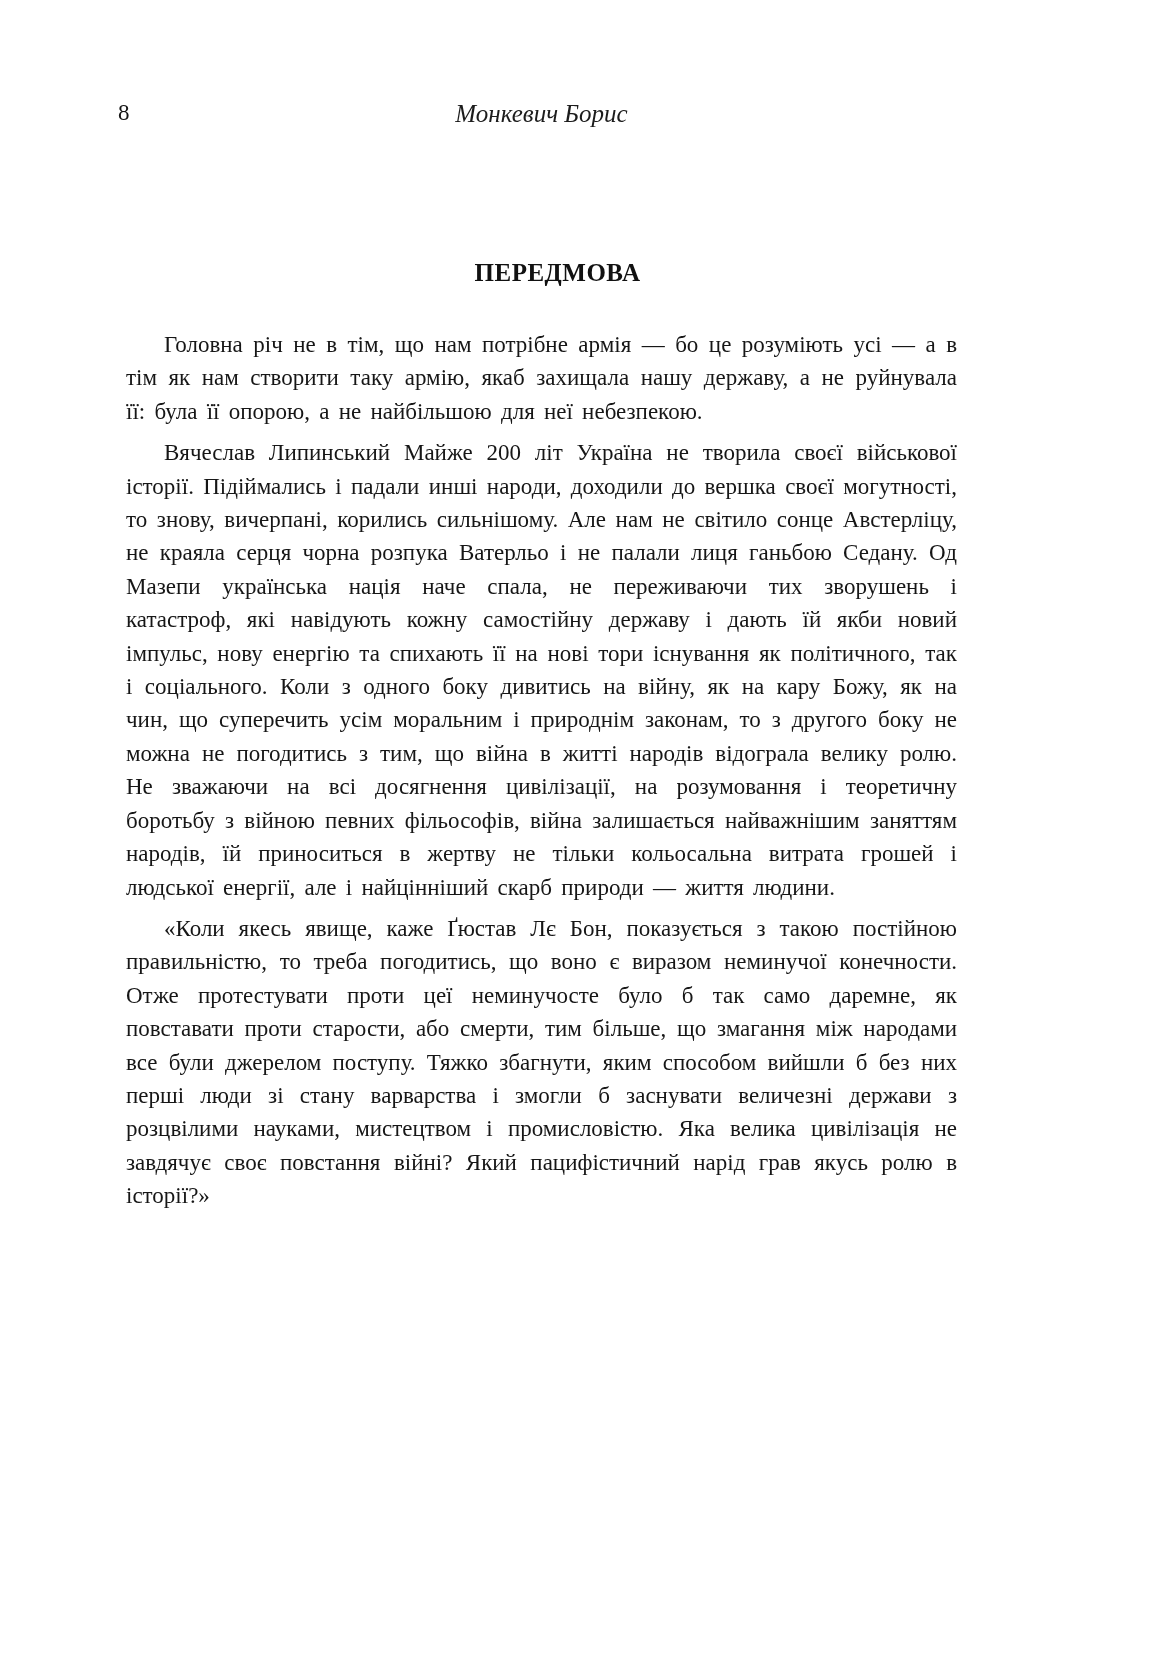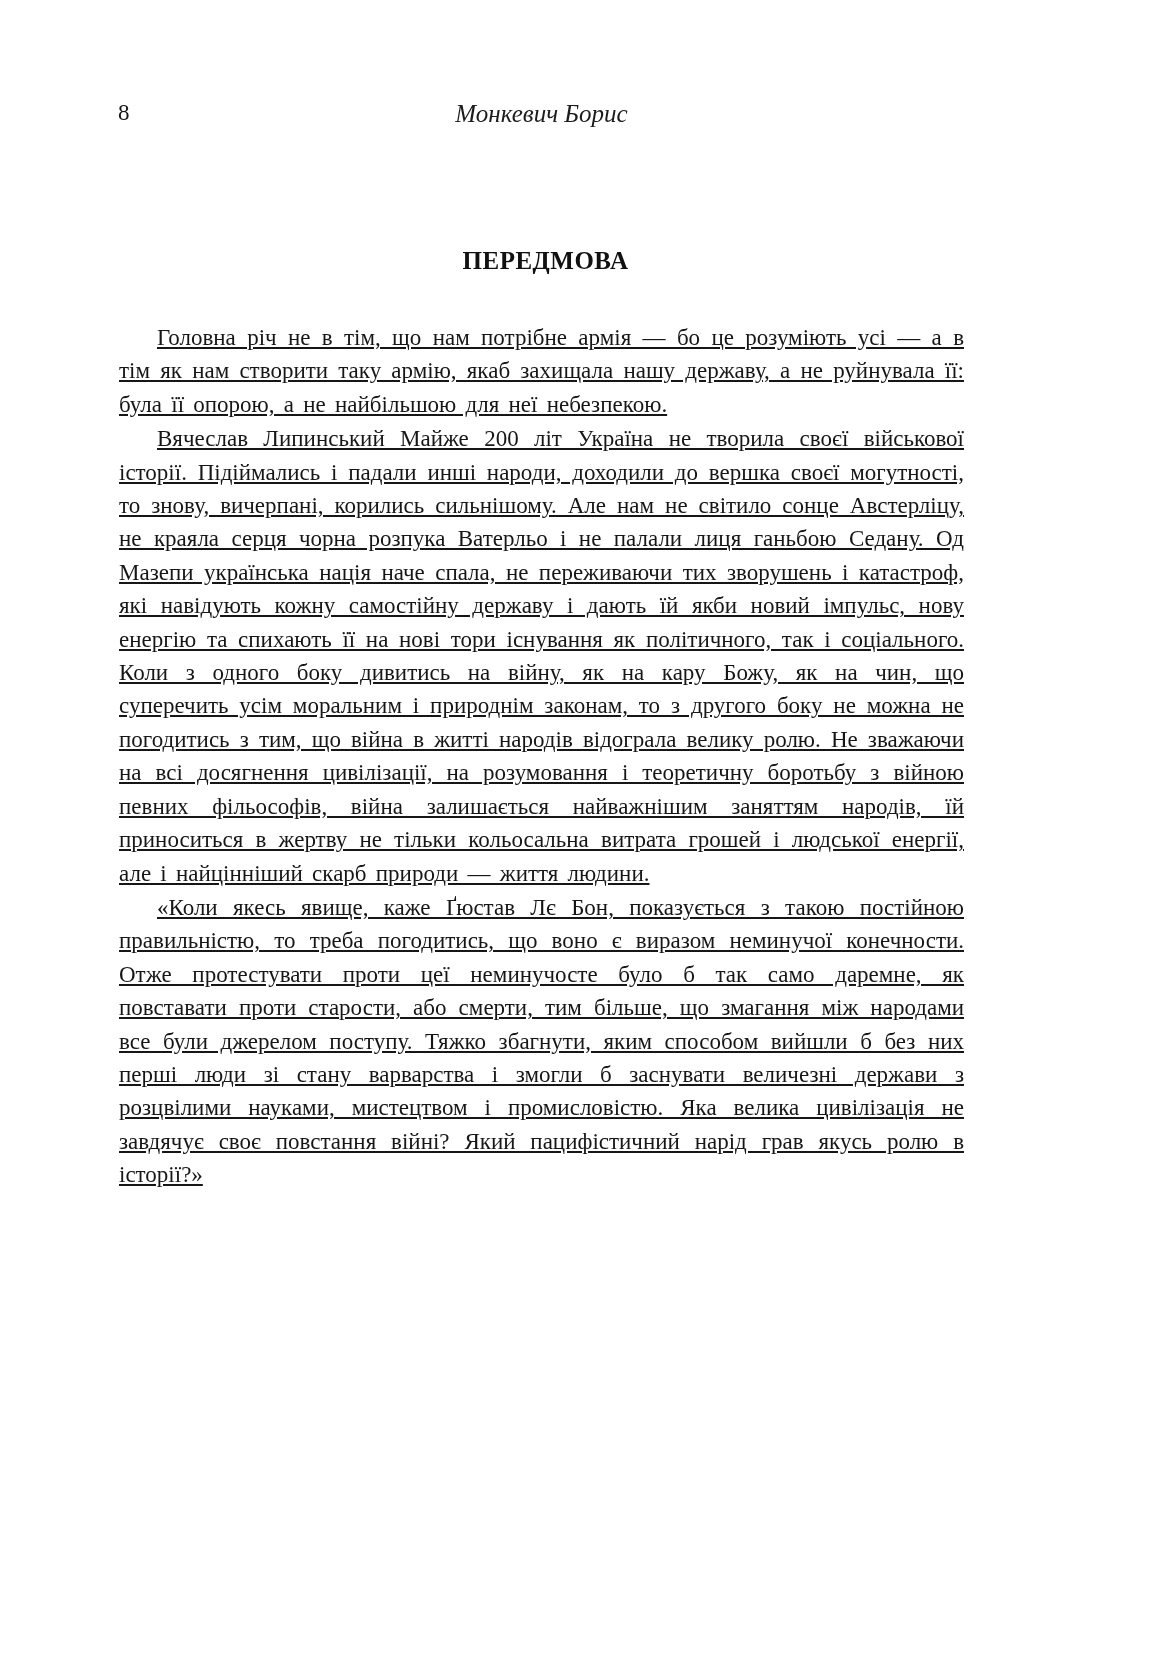--- a/index.html
+++ b/index.html
@@ -35,42 +35,41 @@
     display: inline-block;
     font-style: italic;
     font-size: 25px;
     color: #1c1c1c;
   }
   .chapter-title {
     position: absolute;
     top: 243px;
     left: 118px;
     width: 847px;
-    margin: 4px;
+    margin: 16px;
     text-align: center;
     font-size: 25px;
     font-weight: bold;
     letter-spacing: 0.5px;
     color: #111111;
   }
   .body-text {
     position: absolute;
     top: 320px;
     left: 118px;
     width: 847px;
     font-size: 23px;
     line-height: 33.4px;
     text-align: justify;
     word-spacing: 3.5px;
   }
   .body-text p {
-    margin: 1px;
+    margin: 8px;
     padding: 0;
     text-indent: 38px;
-    text-decoration: underline;
   }
 </style>
 </head>
 <body>
 
 <div class="sheet">
 
   <header class="running-head">
     <span class="page-num">8</span>
     <span class="head-title">Монкевич Борис</span>

